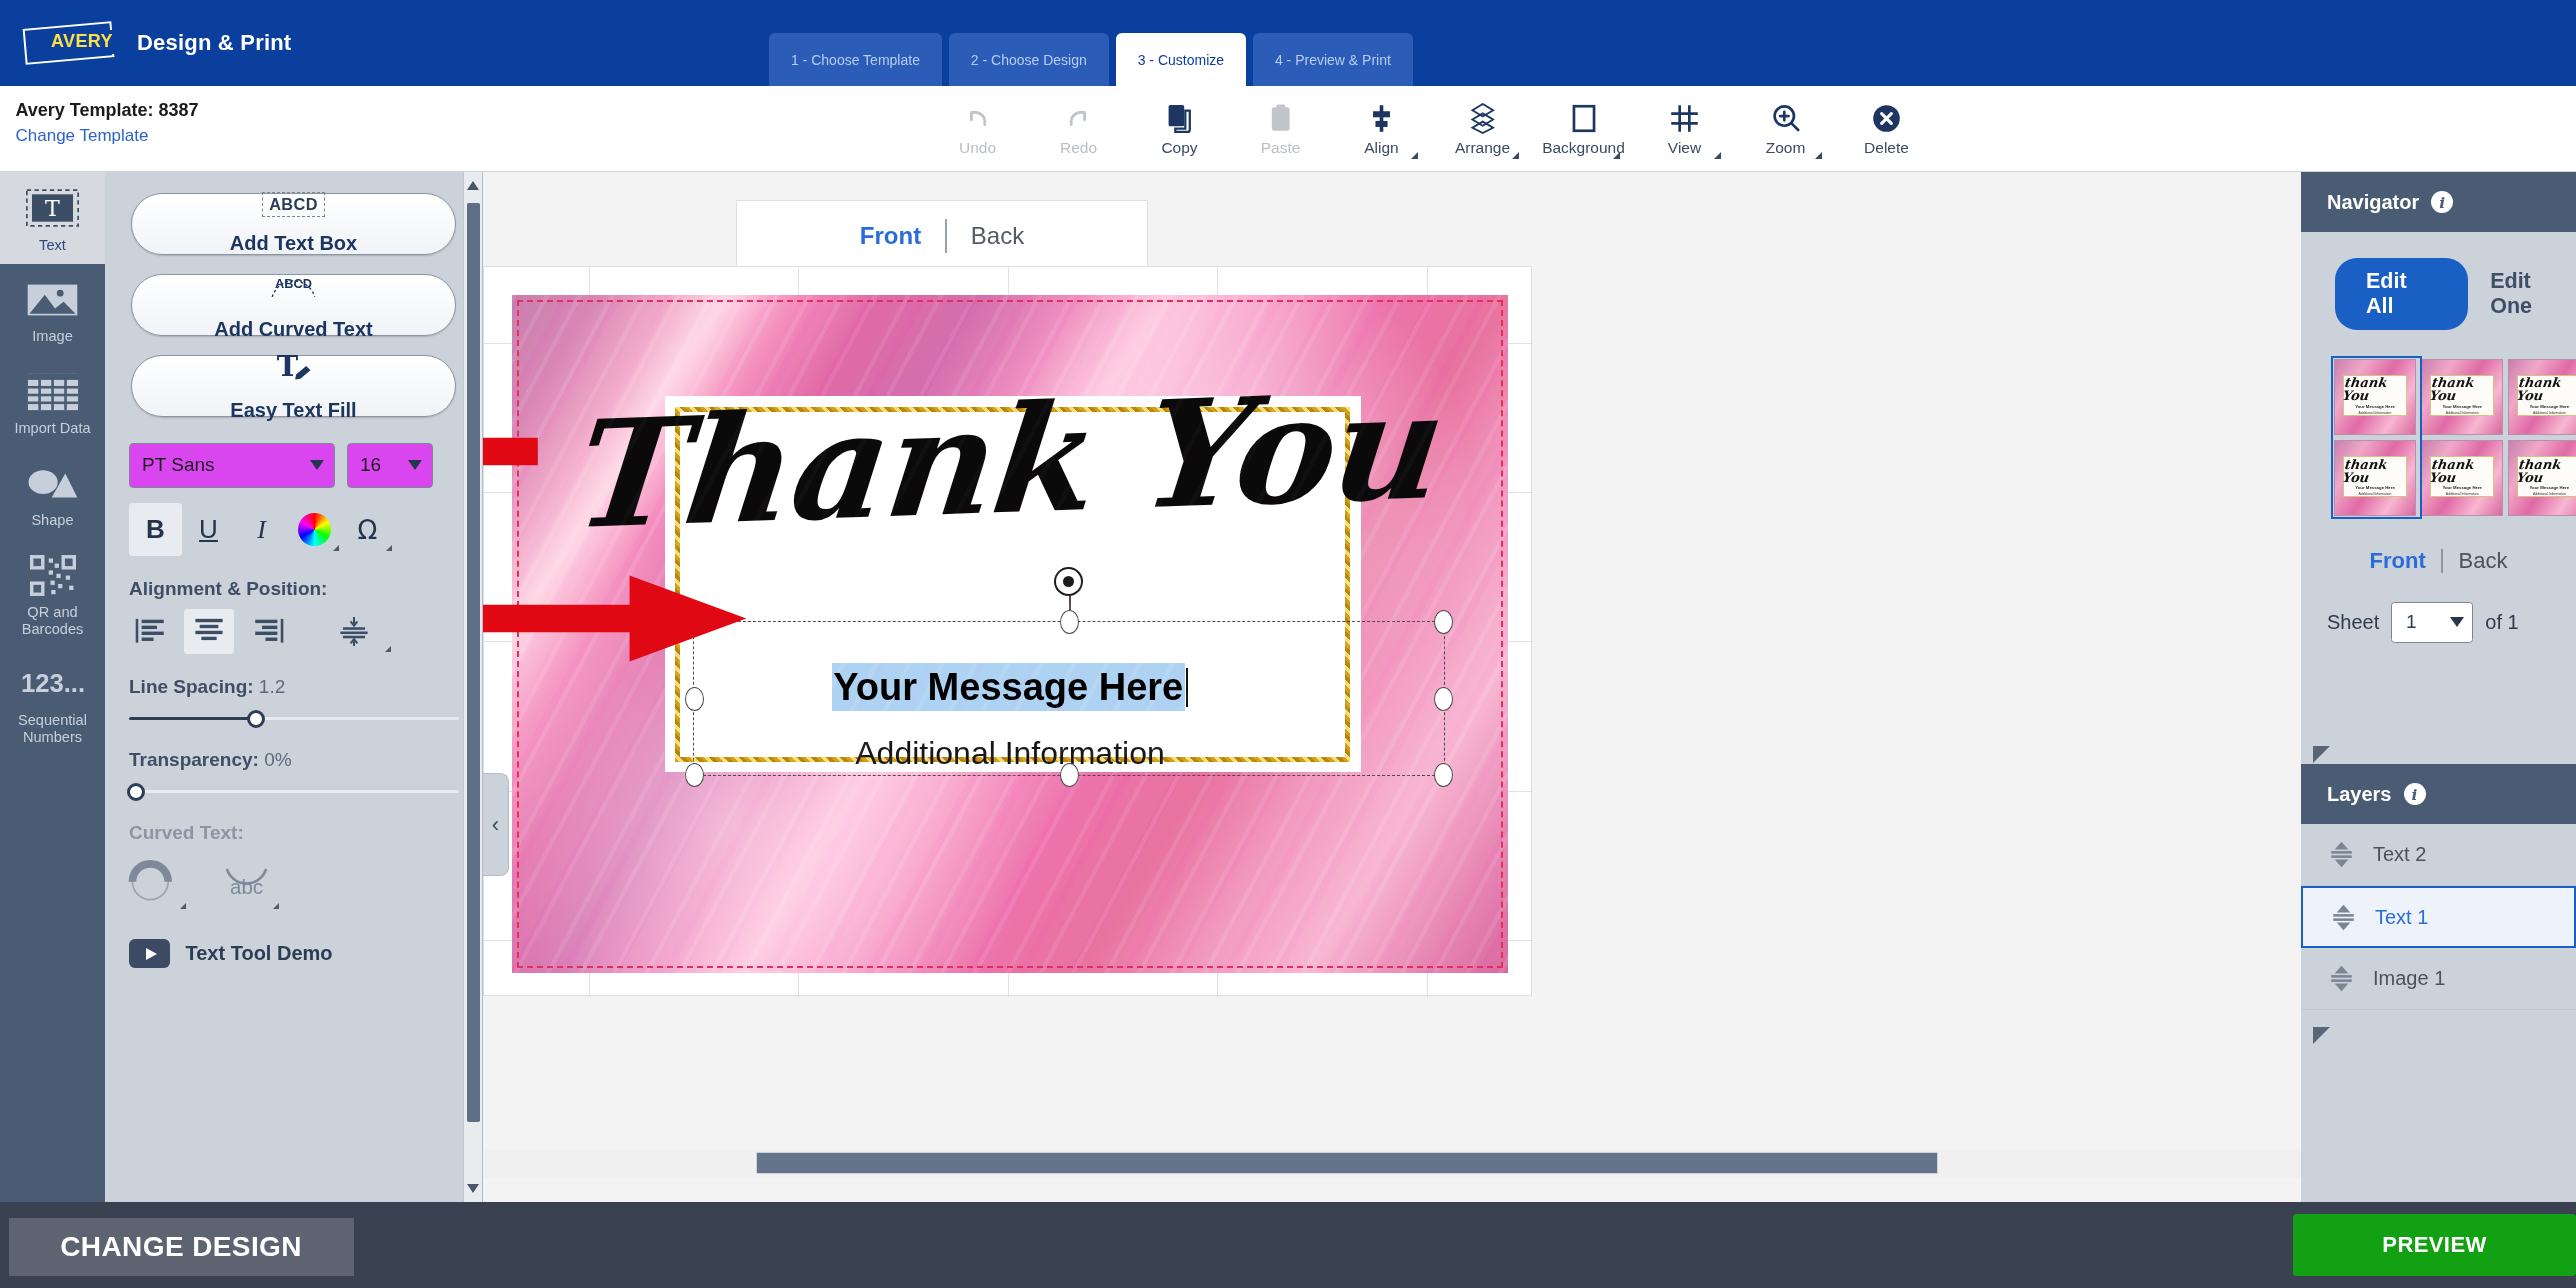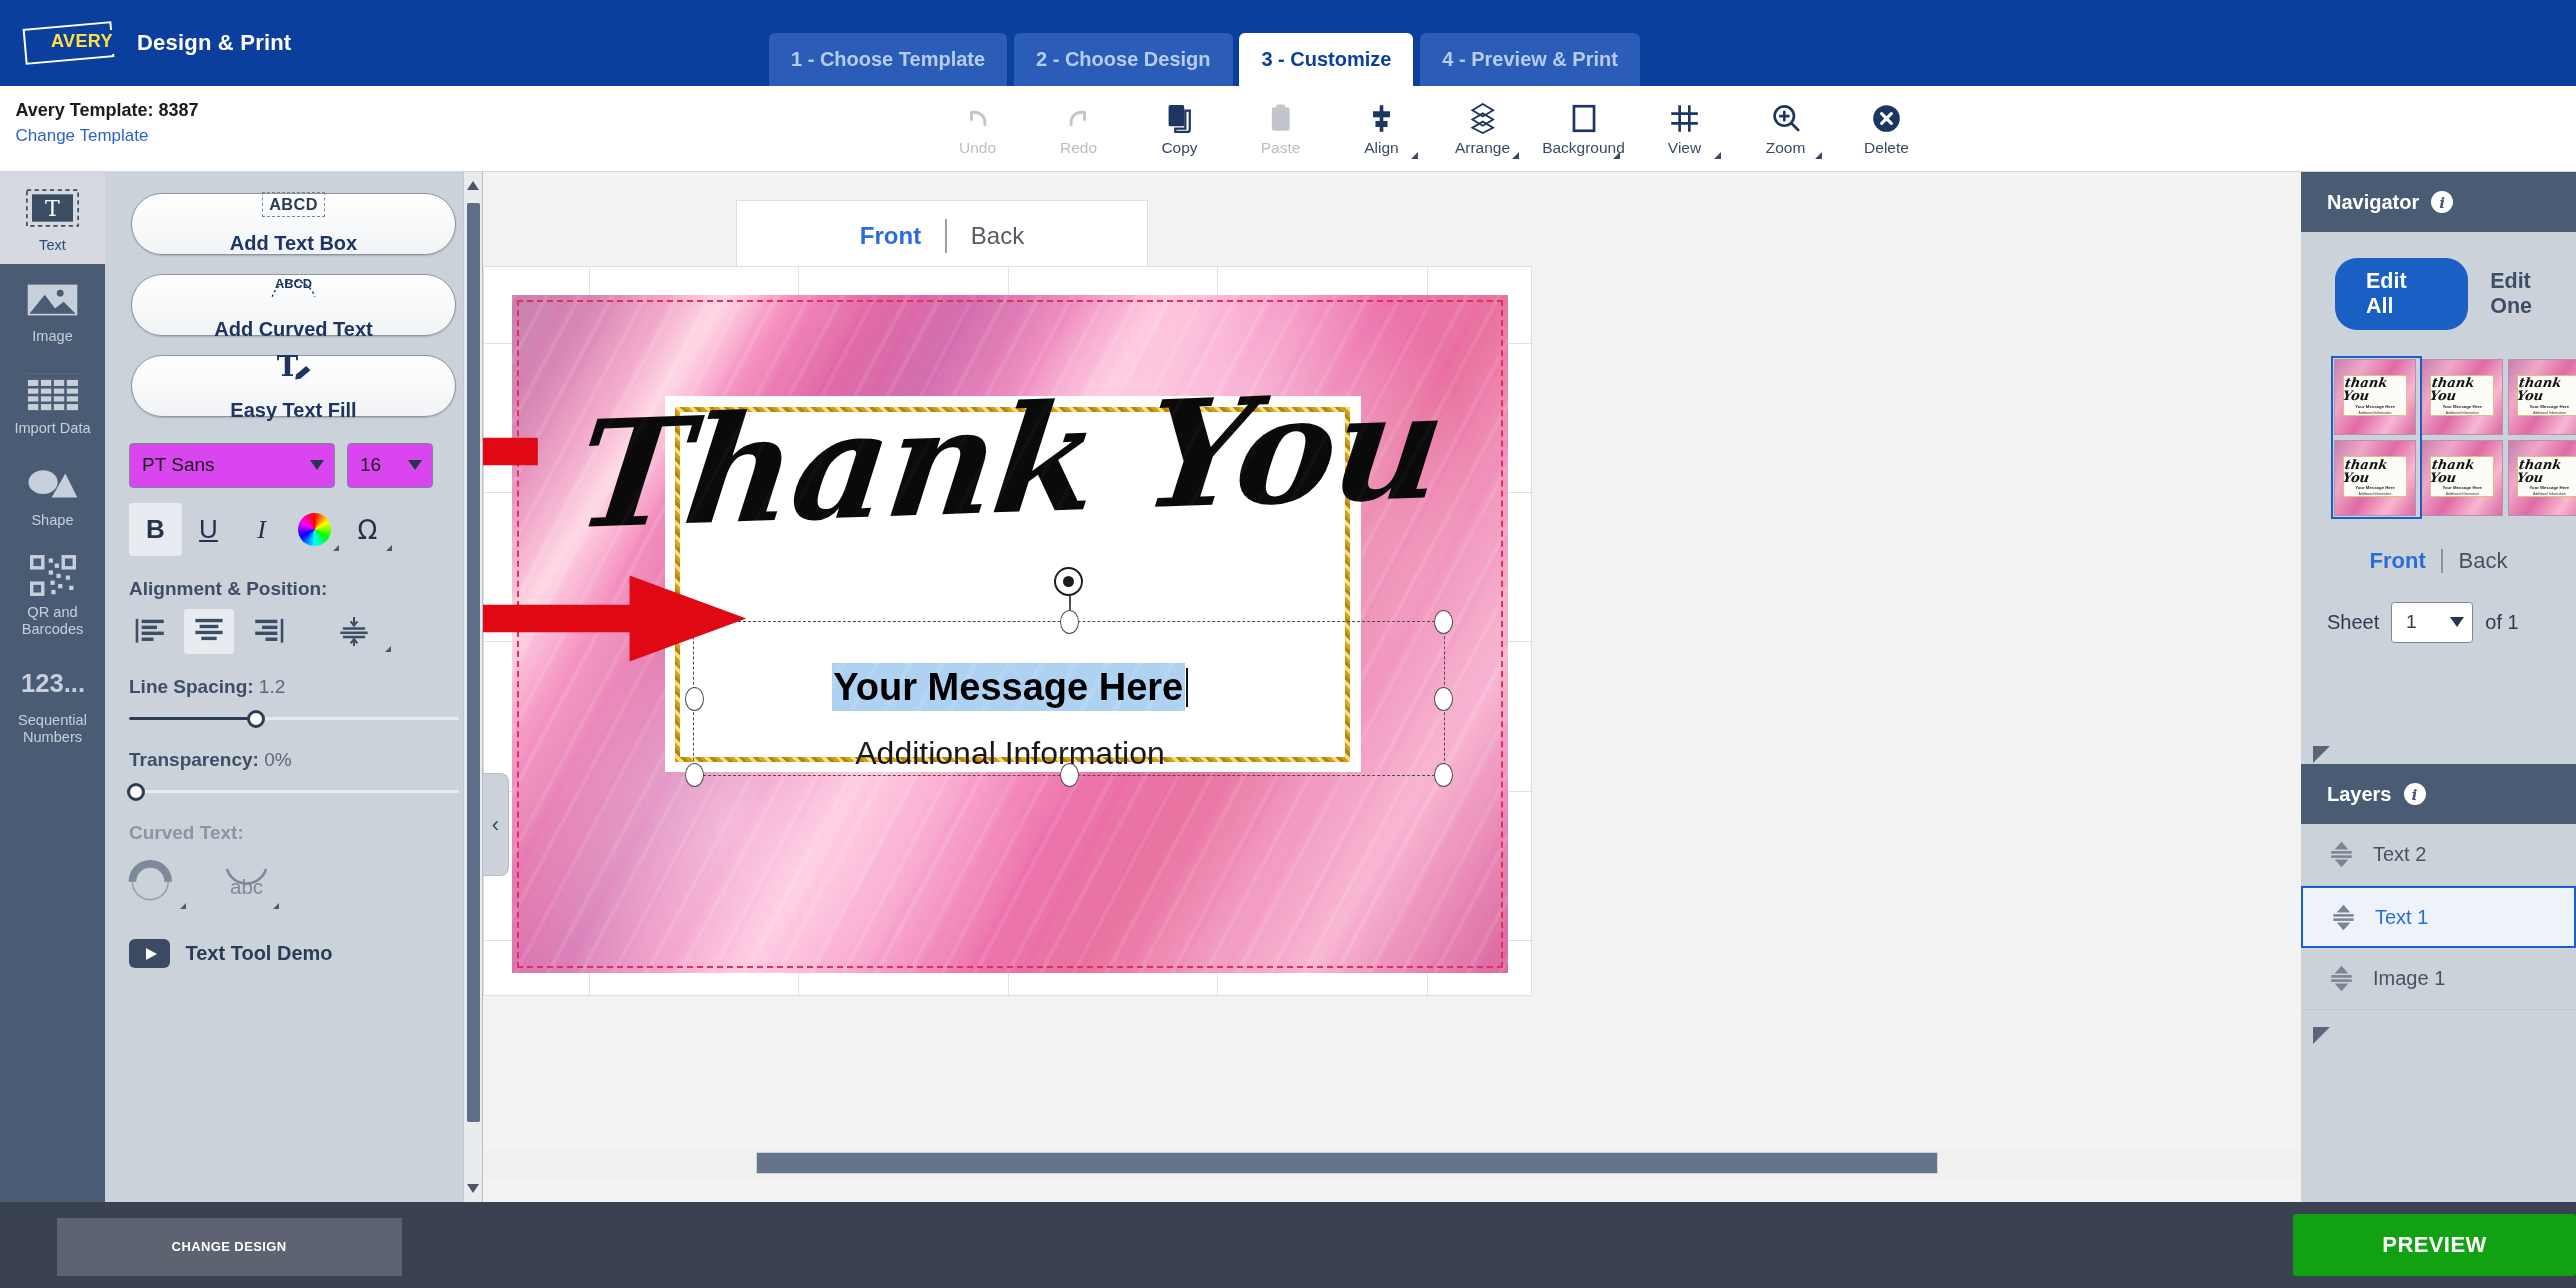--- a/index.html
+++ b/index.html
@@ -32,21 +32,21 @@
   .dp-title {
     color: #ffffff; font-size: 22px; font-weight: 700; margin-left: 19px;
     letter-spacing: 0.2px;
   }
   .steps {
     position: absolute; left: 769px; top: 33px;
     display: flex; gap: 6.9px; align-items: flex-end;
   }
   .step {
     height: 53px; padding: 16px 22px; border-radius: 6px 6px 0 0;
-    background: #2a5cb8; color: #b8cdee; font-size: 20px; font-weight: 700;
+    background: #2a5cb8; color: #b8cdee; font-size: 14px; font-weight: 400;
     display: flex; align-items: center; justify-content: center;
     white-space: nowrap; cursor: pointer;
   }
   .step.active { background: #ffffff; color: #0b3f9e; height: 53px; }
   .topmenu {
     position: absolute; right: 27.5px; top: 0; height: 86px;
     display: flex; align-items: center; gap: 62px;
   }
   .topmenu a {
     color: #ffffff; font-size: 20px; font-weight: 700;
@@ -422,23 +422,23 @@
   }
   .layer-ico { display: flex; flex-direction: column; align-items: center; gap: 1.7px; }
 
   
   .bottombar {
     position: absolute; left: 0; bottom: 0; width: 2576px; height: 86px;
     background: #3a4150;
   }
   .change-design {
     position: absolute; left: 8.6px; top: 15.5px; width: 345px; height: 58px;
-    background: #5d6370; color: #ffffff; font-size: 13px; font-weight: 700;
+    background: #5d6370; color: #ffffff; font-size: 28px; font-weight: 700;
     display: flex; align-items: center; justify-content: center;
-    cursor: pointer; letter-spacing: 0.4px; margin-left: 48px;
+    cursor: pointer; letter-spacing: 0.4px;
   }
   .preview-btn {
     position: absolute; right: 0px; top: 12px; width: 283px; height: 62px;
     background: #12a112; color: #ffffff; font-size: 22px; font-weight: 700;
     display: flex; align-items: center; justify-content: center;
     cursor: pointer; letter-spacing: 0.4px; border-radius: 3.4px;
   }
 </style>
 </head>
 <body>

